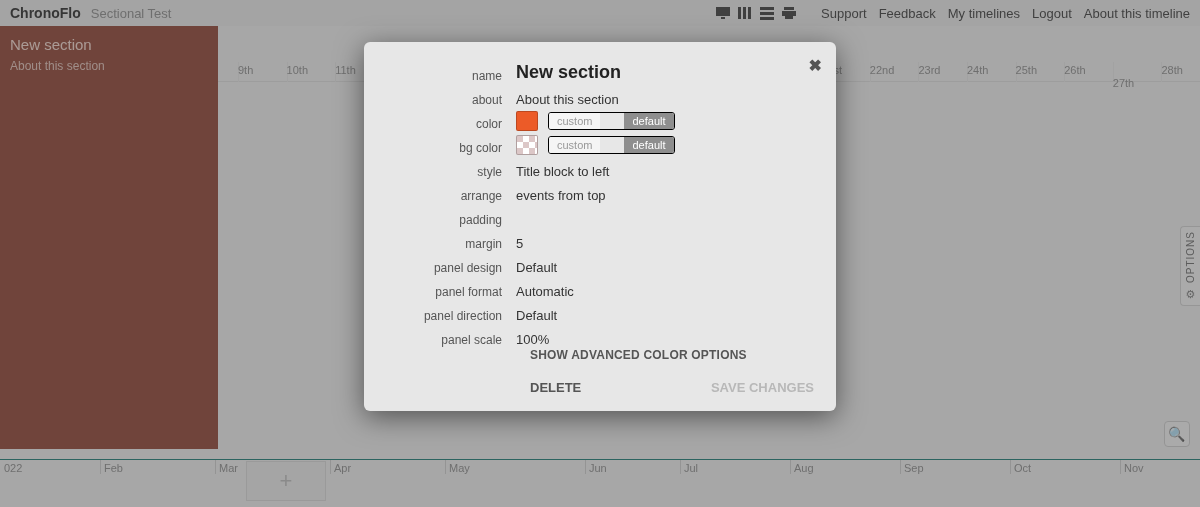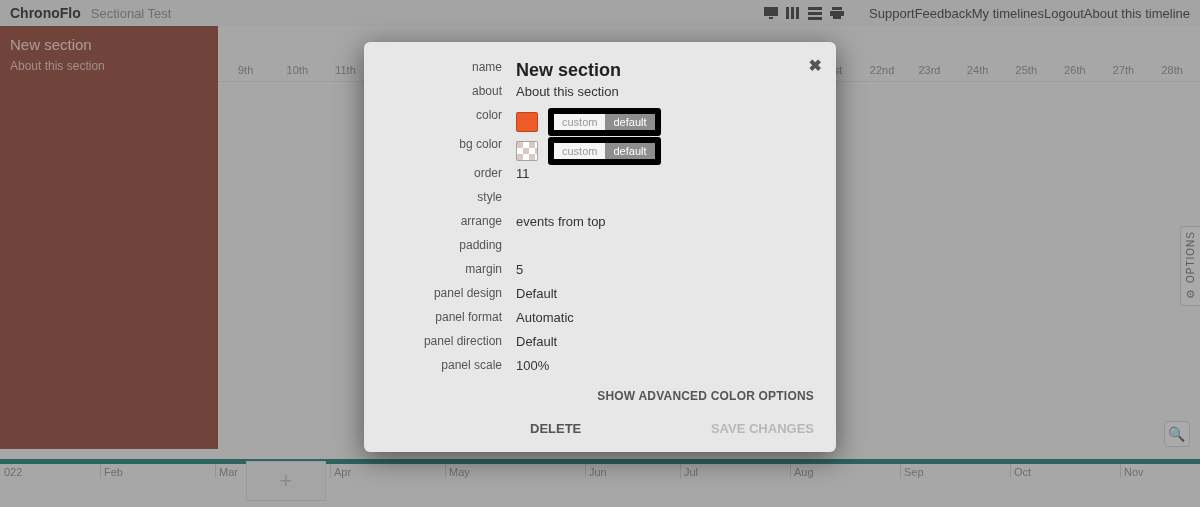--- a/index.html
+++ b/index.html
@@ -7,66 +7,66 @@
   .app { position: relative; width: 1200px; height: 507px; }
 
   
   .topbar { height: 26px; background: #e9e9e9; display: flex; align-items: center; padding: 0 10px; font-size: 13px; color: #333; }
   .brand { display: flex; align-items: baseline; gap: 10px; }
   .brand-name { font-weight: bold; font-size: 14px; color: #222; }
   .brand-title { color: #888; font-size: 13px; }
   .topbar .spacer { flex: 1; }
   .topbar .toolicons { display: flex; gap: 6px; margin-right: 24px; align-items: center; }
   .topbar .toolicons .ticon { width: 16px; height: 14px; display: inline-block; }
-  .topbar .navlinks { display: flex; gap: 0; }
+  .topbar .navlinks { display: flex; gap: 12px; }
   .topbar .navlinks span { color: #333; cursor: pointer; }
 
   
   .main { position: absolute; top: 26px; left: 0; right: 0; bottom: 0; background: #efefef; }
   .sidebar-section { position: absolute; top: 0; left: 0; width: 218px; height: 423px; background: #8a3b2a; color: #f5e6e2; padding: 10px; }
   .sidebar-section .sec-title { font-size: 15px; color: #f5d7ce; margin-bottom: 6px; }
   .sidebar-section .sec-sub { font-size: 12px; color: #e2c1b8; }
 
   
   .day-ruler { position: absolute; top: 32px; left: 218px; right: 0; height: 24px; border-bottom: 1px solid #ddd; display: flex; align-items: center; font-size: 11px; color: #888; }
   .day-ruler .tick { position: absolute; top: 0; text-align: center; }
   .day-ruler .vline { border-left: 1px solid #e5e5e5; height: 20px; position: absolute; top: 4px; }
 
   
-  .month-axis { position: absolute; left: 0; right: 0; bottom: 30px; height: 18px; border-top: 5px solid #0f766e; font-size: 11px; color: #888; }
+  .month-axis { position: absolute; left: 0; right: 0; bottom: 30px; height: 18px; border-top: 1px solid #0f766e; font-size: 11px; color: #888; }
   .month-axis .mtick { position: absolute; top: 2px; }
   .month-axis .mline { border-left: 1px solid #ccc; height: 14px; position: absolute; top: 0; }
 
   .add-box { position: absolute; left: 246px; bottom: 6px; width: 80px; height: 40px; background: #ececec; border: 1px solid #d8d8d8; display:flex; align-items:center; justify-content:center; color:#bbb; font-size: 22px; }
 
   
   .options-tab { position: absolute; right: 0; top: 200px; width: 20px; height: 80px; background: #f5f5f5; border: 1px solid #d0d0d0; border-right: none; border-radius: 4px 0 0 4px; display:flex; flex-direction: column; align-items:center; justify-content:center; gap:4px; }
   .options-tab .gear { font-size: 11px; color:#777; }
   .options-tab .label { writing-mode: vertical-rl; transform: rotate(180deg); font-size: 10px; color:#666; letter-spacing: 1px; }
 
   .search-btn { position: absolute; right: 10px; bottom: 60px; width: 26px; height: 26px; background: #f5f5f5; border: 1px solid #ccc; border-radius: 4px; display:flex; align-items:center; justify-content:center; color:#666; font-size:14px; }
 
   
   .overlay { position: absolute; inset: 0; background: rgba(80,80,80,0.45); }
 
   
   .modal { position: absolute; left: 364px; top: 42px; width: 472px; background: #e7e7e7; border-radius: 6px; box-shadow: 0 6px 28px rgba(0,0,0,0.5); padding: 18px 22px 16px 22px; }
   .modal .close { position: absolute; right: 14px; top: 14px; color: #555; cursor: pointer; font-size: 16px; font-weight: bold; }
-  .modal .row { display: flex; align-items: flex-start; min-height: 23px; margin-bottom: 1px; }
+  .modal .row { display: flex; align-items: flex-end; min-height: 23px; margin-bottom: 1px; }
   .modal .row .lbl { width: 130px; text-align: right; padding-right: 14px; font-size: 12px; color: #555; }
   .modal .row .val { flex: 1; font-size: 13px; color: #333; display:flex; align-items:center; gap:6px; }
   .modal .row.name .val { font-size: 18px; font-weight: bold; color:#222; }
   .swatch { width: 22px; height: 20px; border-radius: 2px; display:inline-block; border: 1px solid rgba(0,0,0,0.2); }
   .swatch.orange { background: #ec5b28; }
   .swatch.checker { background: #dcc7c7; position: relative; overflow:hidden; }
   .swatch.checker::before { content:""; position:absolute; inset:0; background: conic-gradient(#fff 0 25%, transparent 0 50%, #fff 0 75%, transparent 0); background-size: 12px 12px; }
-  .tglgrp { display: inline-flex; border: 6px solid #000000; border-radius: 3px; overflow:hidden; margin-left: 4px; }
+  .tglgrp { display: inline-flex; border: 1px solid #000000; border-radius: 3px; overflow:hidden; margin-left: 4px; gap: 24px; }
   .tglgrp span { font-size: 11px; padding: 2px 8px; background: #f5f5f5; color:#999; cursor:pointer; }
   .tglgrp span.active { background: #8e8e8e; color:#fff; }
-  .adv-link { margin-top: 8px; margin-left: 144px; font-size: 12px; font-weight: bold; color:#555; letter-spacing: 0.2px; cursor:pointer;text-align:right; }
+  .adv-link { margin-top: 1px; margin-left: 144px; font-size: 12px; font-weight: bold; color:#555; letter-spacing: 0.2px; cursor:pointer; }
   .modal-footer { display:flex; margin-top: 18px; margin-left: 144px; }
   .modal-footer .delete { font-size: 13px; font-weight: bold; color:#555; cursor:pointer; }
   .modal-footer .spacer { flex:1; }
   .modal-footer .save { font-size: 13px; font-weight: bold; color:#b8b8b8; cursor: default; }
 
 </style>
 </head>
 <body>
 
 <div class="app">
@@ -152,21 +152,21 @@
         <div class="tick" style="left: 651.8px; top: 6px;">22nd</div>
         <div class="vline" style="left: 700.4px;"></div>
         <div class="tick" style="left: 700.4px; top: 6px;">23rd</div>
         <div class="vline" style="left: 749px;"></div>
         <div class="tick" style="left: 749px; top: 6px;">24th</div>
         <div class="vline" style="left: 797.6px;"></div>
         <div class="tick" style="left: 797.6px; top: 6px;">25th</div>
         <div class="vline" style="left: 846.2px;"></div>
         <div class="tick" style="left: 846.2px; top: 6px; text-align: right;">26th</div>
         <div class="vline" style="left: 894.8px;"></div>
-        <div class="tick" style="left: 894.8px; top: 6px;">27th</div>
+        <div class="tick" style="left: 894.8px; top: 19px;">27th</div>
         <div class="vline" style="left: 943.4px;"></div>
         <div class="tick" style="left: 943.4px; top: 6px;">28th</div>
       </div>
 
     <div class="month-axis" id="month-axis">
         <div class="mtick" style="left: 4px;">022</div>
         <div class="mline" style="left: 100px;"></div>
         <div class="mtick" style="left: 104px;">Feb</div>
         <div class="mline" style="left: 215px;"></div>
         <div class="mtick" style="left: 219px;">Mar</div>
@@ -225,25 +225,22 @@
       <div class="lbl">bg color</div>
       <div class="val">
         <span class="swatch checker"></span>
         <span class="tglgrp">
           <span>custom</span>
           <span class="active">default</span>
         </span>
       </div>
     </div>
     <div class="row">
-      <div class="lbl">order</div>
-      <div class="val">11</div>
-    </div>
-    <div class="row">
       <div class="lbl">style</div>
+      <div class="val">Title block to left</div>
     </div>
     <div class="row">
       <div class="lbl">arrange</div>
       <div class="val">events from top</div>
     </div>
     <div class="row">
       <div class="lbl">padding</div>
     </div>
     <div class="row">
       <div class="lbl">margin</div>

